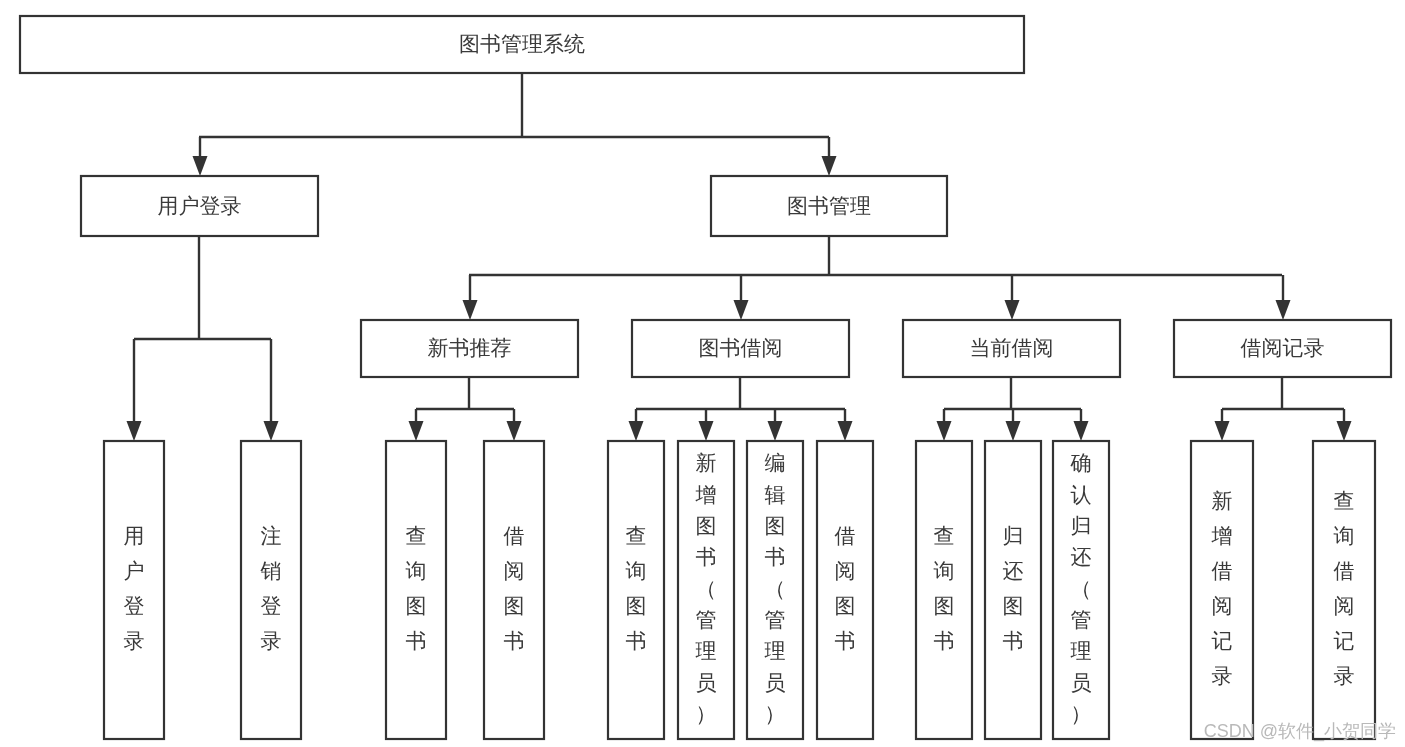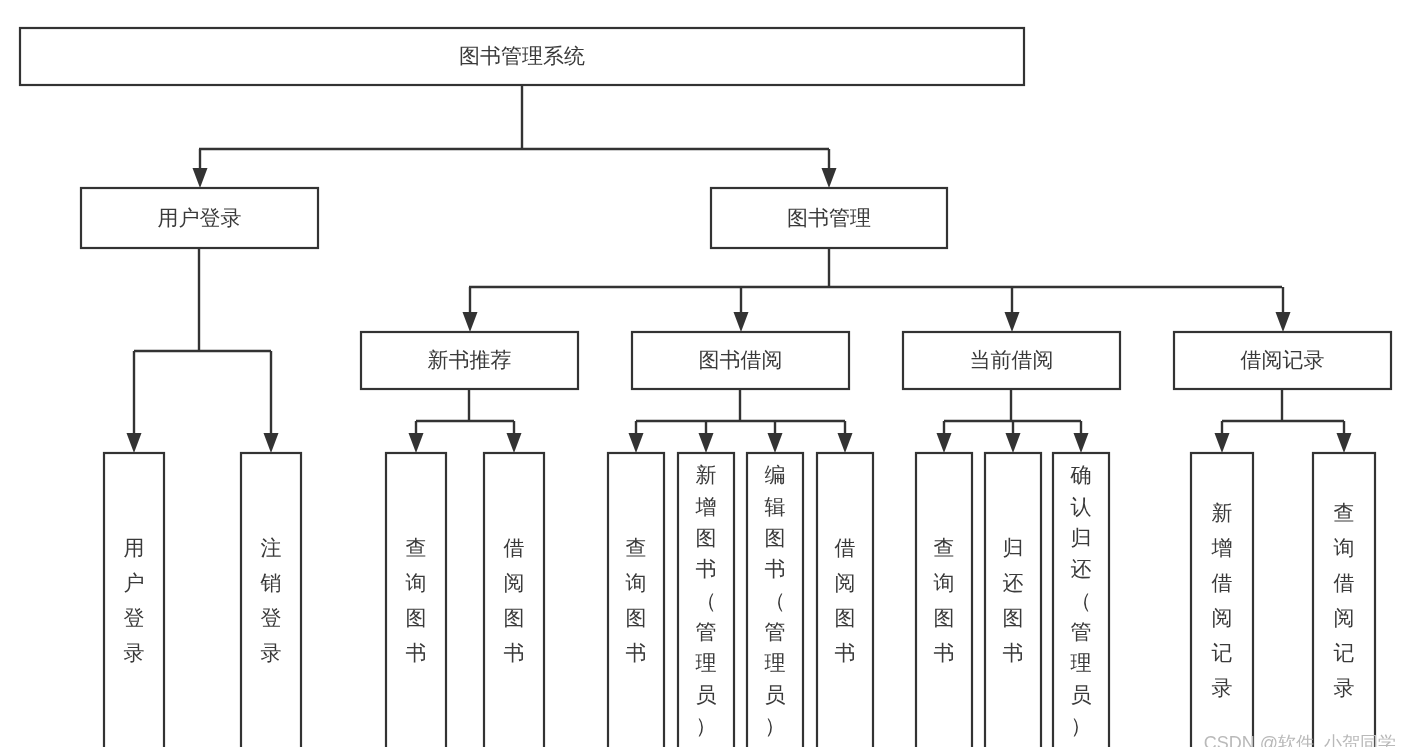--- a/index.html
+++ b/index.html
@@ -10,21 +10,21 @@
   body {
     width: 1405px;
     height: 747px;
     font-family: "Liberation Sans", "DejaVu Sans", sans-serif;
     overflow: hidden;
     position: relative;
   }
   #diagram-root {
     position: absolute;
     left: 0;
-    top: 16px;
+    top: 4px;
     width: 1405px;
     height: 595px;
   }
   svg.flow {
     display: block;
     width: 1405px;
     height: 747px;
   }
   .node-box {
     fill: #ffffff;

